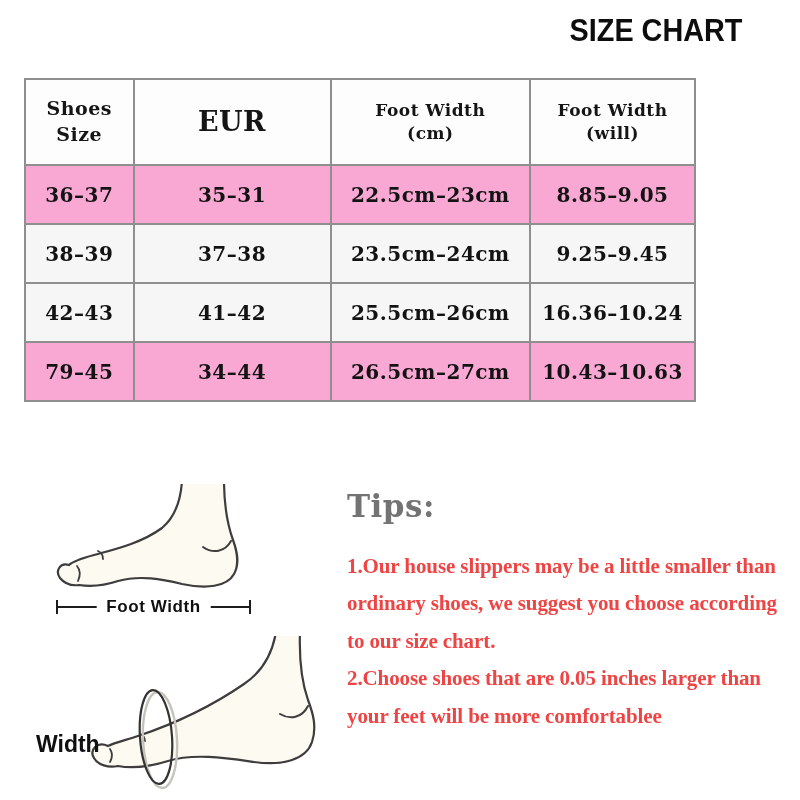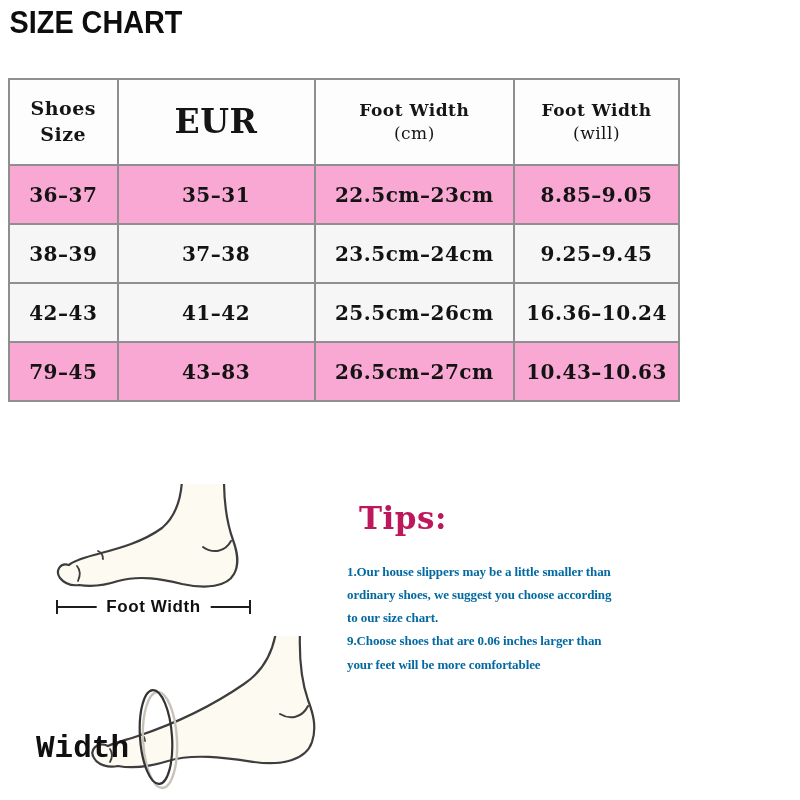--- a/index.html
+++ b/index.html
@@ -2,76 +2,76 @@
 <html><head>
 <meta charset="utf-8">
 <style>
   html,body{margin:0;padding:0;}
   body{
     width:800px;height:800px;position:relative;overflow:hidden;
     background:#ffffff;color:#151515;
     font-family:"DejaVu Serif",serif;
   }
   
-  .title-wrap{position:absolute;top:4px;left:0;width:752px;text-align:left;}
+  .title-wrap{position:absolute;top:12px;left:0;width:752px;text-align:right;}
   .title{
     display:inline-block;
     font-family:"Liberation Sans",sans-serif;
     font-weight:700;font-size:32px;letter-spacing:0px;color:#0d0d0d;
     transform:scaleX(.9);transform-origin:center;
   }
   
   .size-table{
-    position:absolute;left:8px;top:78px;width:672px;
+    position:absolute;left:24px;top:78px;width:672px;
     border-collapse:collapse;table-layout:fixed;
     background:#fdfdfd;
   }
   .size-table th,.size-table td{
     border:2px solid #8f8f8f;text-align:center;vertical-align:middle;
     padding:0;
   }
   .size-table th{height:84px;background:#fdfdfd;}
   .size-table td{
     height:57px;font-weight:700;font-size:20px;letter-spacing:.5px;color:#131313;
   }
   .size-table tr.cream td{background:#f9a8d4;}
   .size-table tr.light td{background:#f6f6f7;}
   .th-label{display:block;font-weight:700;font-size:17px;letter-spacing:.5px;line-height:1.35;}
-  .th-sub{display:block;font-weight:400;font-size:17px;letter-spacing:.5px;line-height:1.35;}
+  .th-sub{display:block;font-weight:700;font-size:17px;letter-spacing:.5px;line-height:1.35;}
   th.c-shoes .th-label{font-size:19px;}
-  th.c-eur .th-label{font-size:33px;}
+  th.c-eur .th-label{font-size:27px;}
   
   .fig{position:absolute;}
   .fig svg{display:block;overflow:hidden;}
   
   .measure{position:absolute;left:56px;top:599px;width:195px;height:16px;}
   .measure .bar{position:absolute;left:0;right:0;top:7px;height:0;border-top:2px solid #1d1d1d;}
   .measure::before,.measure::after{content:"";position:absolute;top:1px;width:2px;height:14px;background:#1d1d1d;}
   .measure::before{left:0;}
   .measure::after{right:0;}
   .measure .mlabel{
     position:absolute;left:50%;top:50%;transform:translate(-50%,-50%);
     background:#ffffff;padding:0 10px;white-space:nowrap;
     font-family:"Liberation Sans",sans-serif;font-weight:700;font-size:17px;
     letter-spacing:.6px;color:#101010;
   }
   .width-label{
     position:absolute;left:36px;top:731px;
-    font-family:Liberation Mono, monospace;font-weight:700;font-size:31px;color:#101010;
+    font-family:Liberation Sans, sans-serif;font-weight:700;font-size:23px;color:#101010;
   }
   
   .tips{position:absolute;left:347px;top:488px;width:452px;}
   .tips h2{
-    margin:12px;font-family:"DejaVu Serif",serif;font-weight:700;
-    font-size:31px;color:#be185d;letter-spacing:.5px;
+    margin:0;font-family:"DejaVu Serif",serif;font-weight:700;
+    font-size:31px;color:#737373;letter-spacing:.5px;
   }
   .tips p{
     margin:24px 0 0 0;
     font-family:"Liberation Serif",serif;font-weight:700;
-    font-size:13px;line-height:1.78;color:#0369a1;
+    font-size:21px;line-height:1.78;color:#ef4444;
     white-space:pre-line;letter-spacing:-.1px;
   }
   .tips p + p{margin-top:0;}
 </style>
 </head>
 <body>
 
 <div class="title-wrap">
   <span class="title">SIZE CHART</span>
 </div>
@@ -117,21 +117,21 @@
         <td>9.25–9.45</td>
       </tr>
       <tr class="light">
         <td>42–43</td>
         <td>41–42</td>
         <td>25.5cm–26cm</td>
         <td>16.36–10.24</td>
       </tr>
       <tr class="cream">
         <td>79–45</td>
-        <td>43–83</td>
+        <td>34–44</td>
         <td>26.5cm–27cm</td>
         <td>10.43–10.63</td>
       </tr>
     </tbody>
 </table>
 
 <div class="fig" style="left:56px;top:484px;">
   <svg width="200" height="112" viewBox="0 0 200 112">
     <path d="M 126 -4 C 125 16 120 32 106 44 C 84 60 56 66 38 71 C 27 74 17 77 13 81
              C 4 78 -1 87 4 94 C 8 99 15 102 23 101 C 36 103 50 101 62 97
@@ -161,15 +161,15 @@
     <ellipse cx="80" cy="101" rx="16" ry="47" transform="rotate(-4 80 101)" fill="none" stroke="#333333" stroke-width="2.2"></ellipse>
   </svg>
 </div>
 <span class="width-label">Width</span>
 
 <div class="tips">
   <h2>Tips:</h2>
   <p>1.Our house slippers may be a little smaller than
 ordinary shoes, we suggest you choose according
 to our size chart.</p>
-  <p>9.Choose shoes that are 0.06 inches larger than
+  <p>2.Choose shoes that are 0.05 inches larger than
 your feet will be more comfortablee</p>
 </div>
 
 </body></html>

